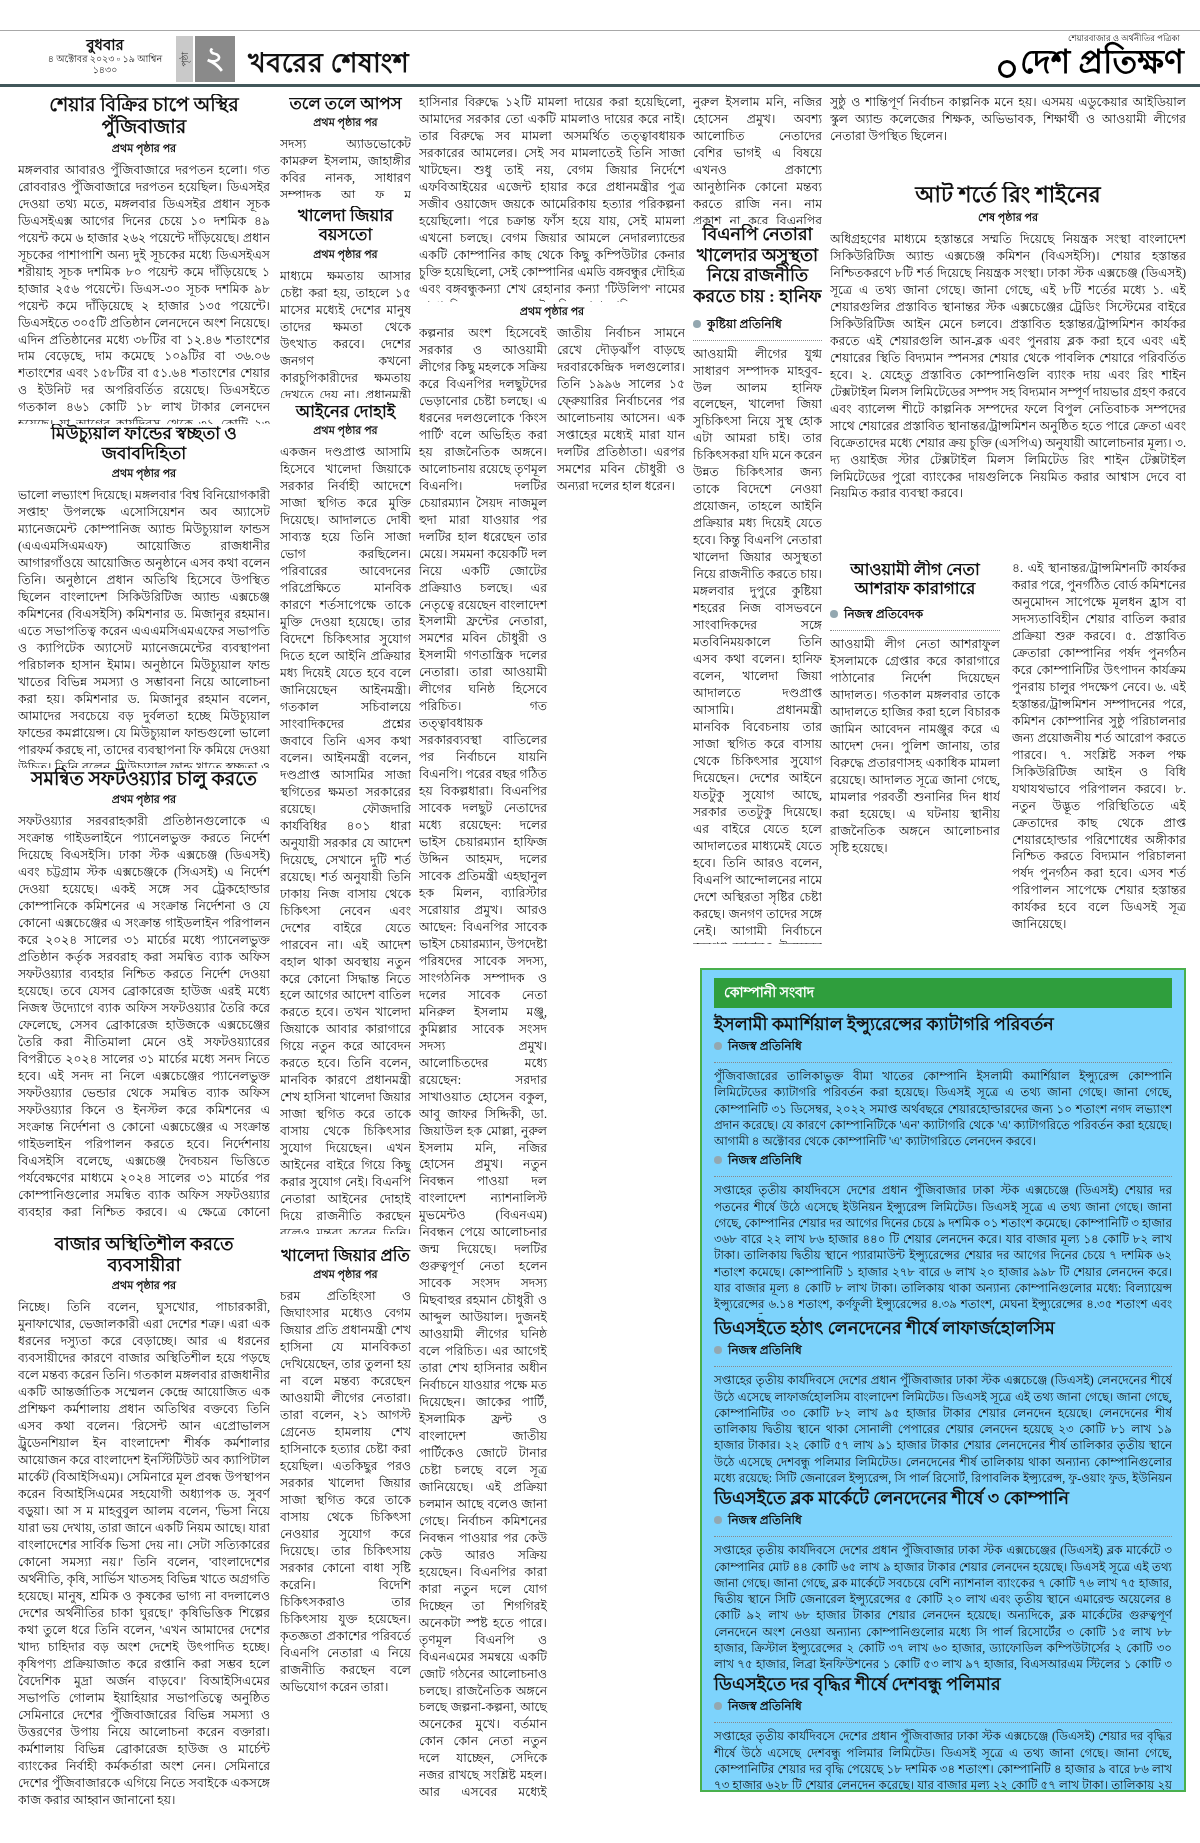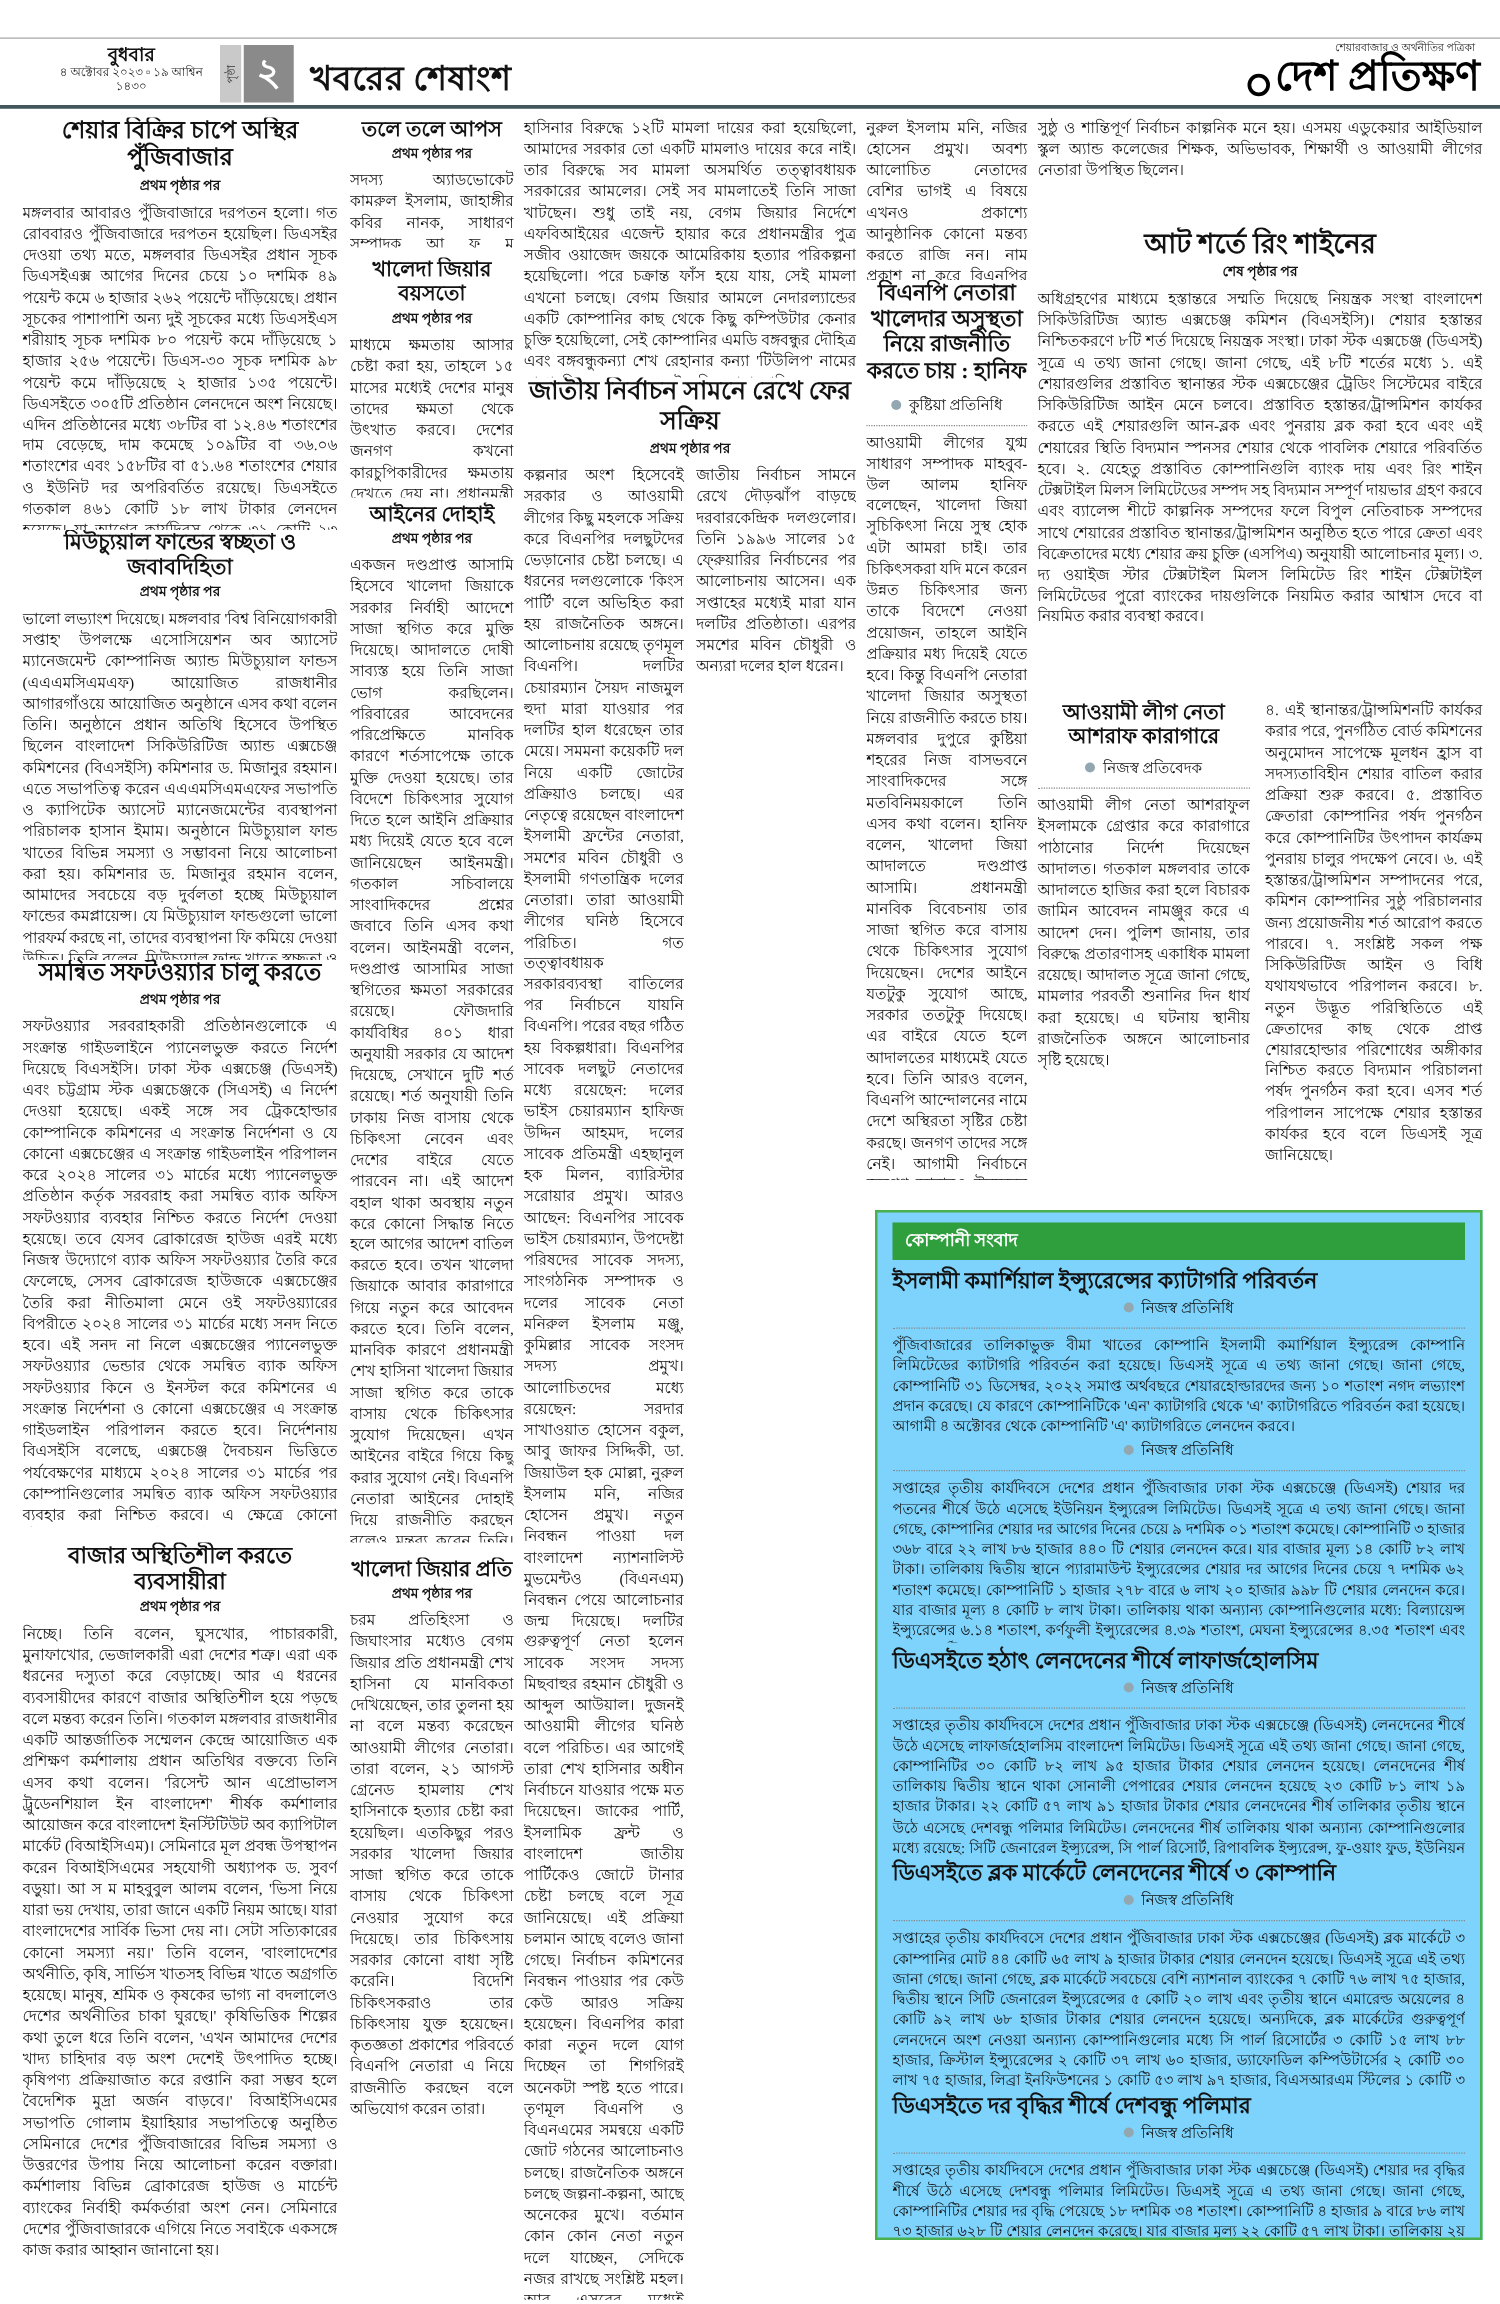--- a/index.html
+++ b/index.html
@@ -24,21 +24,21 @@
   .section-title{position:absolute;left:248px;top:42px;font-size:27px;font-weight:bold;letter-spacing:0.5px;}
   .logo-wrap{position:absolute;right:16px;top:32px;width:260px;text-align:right;}
   .logo-tagline{font-size:8.5px;color:#222;margin-right:4px;}
   .logo-title{font-size:33px;font-weight:bold;line-height:1.0;color:#000;}
   .logo-mark{display:inline-block;width:12px;height:12px;border:3px solid #000;border-radius:50%;margin-right:4px;vertical-align:middle;}
 
   
   .headline{font-weight:bold;text-align:center;line-height:1.18;overflow:hidden;}
   .cont{font-weight:bold;text-align:center;font-size:11px;margin:1px 0 3px 0;}
   .body-text{font-size:12.3px;line-height:1.38;text-align:justify;overflow:hidden;}
-  .byline{font-weight:normal;font-size:12px;padding:2px 0 5px 0;border-bottom:1px dotted #888;margin-bottom:5px;text-align:center;}
+  .byline{font-weight:bold;font-size:12px;padding:2px 0 5px 0;border-bottom:1px dotted #888;margin-bottom:5px;}
   .dot{display:inline-block;width:8px;height:8px;border-radius:50%;background:#93a7b0;margin-right:6px;}
 
   .h-a{font-size:19px;}
   .h-b{font-size:16.5px;}
   .h-big{font-size:18.5px;}
 
   .twocol{column-count:2;column-gap:10px;column-fill:auto;}
 
   
   .company-box{position:absolute;left:700px;top:968px;width:486px;height:824px;
@@ -121,21 +121,20 @@
   <div class="headline h-b">খালেদা জিয়ার প্রতি</div>
   <div class="cont">প্রথম পৃষ্ঠার পর</div>
   <div class="body-text" style="height:520px;">চরম প্রতিহিংসা ও জিঘাংসার মধ্যেও বেগম জিয়ার প্রতি প্রধানমন্ত্রী শেখ হাসিনা যে মানবিকতা দেখিয়েছেন, তার তুলনা হয় না বলে মন্তব্য করেছেন আওয়ামী লীগের নেতারা। তারা বলেন, ২১ আগস্ট গ্রেনেড হামলায় শেখ হাসিনাকে হত্যার চেষ্টা করা হয়েছিল। এতকিছুর পরও সরকার খালেদা জিয়ার সাজা স্থগিত করে তাকে বাসায় থেকে চিকিৎসা নেওয়ার সুযোগ করে দিয়েছে। তার চিকিৎসায় সরকার কোনো বাধা সৃষ্টি করেনি। বিদেশি চিকিৎসকরাও তার চিকিৎসায় যুক্ত হয়েছেন। কৃতজ্ঞতা প্রকাশের পরিবর্তে বিএনপি নেতারা এ নিয়ে রাজনীতি করছেন বলে অভিযোগ করেন তারা।</div>
 </div>
 
 <div class="abs" style="left:419px;top:94px;width:266px;height:208px;overflow:hidden;">
   <div class="body-text" style="height:208px;">হাসিনার বিরুদ্ধে ১২টি মামলা দায়ের করা হয়েছিলো, আমাদের সরকার তো একটি মামলাও দায়ের করে নাই। তার বিরুদ্ধে সব মামলা অসমর্থিত তত্ত্বাবধায়ক সরকারের আমলের। সেই সব মামলাতেই তিনি সাজা খাটছেন। শুধু তাই নয়, বেগম জিয়ার নির্দেশে এফবিআইয়ের এজেন্ট হায়ার করে প্রধানমন্ত্রীর পুত্র সজীব ওয়াজেদ জয়কে আমেরিকায় হত্যার পরিকল্পনা হয়েছিলো। পরে চক্রান্ত ফাঁস হয়ে যায়, সেই মামলা এখনো চলছে। বেগম জিয়ার আমলে নেদারল্যান্ডের একটি কোম্পানির কাছ থেকে কিছু কম্পিউটার কেনার চুক্তি হয়েছিলো, সেই কোম্পানির এমডি বঙ্গবন্ধুর দৌহিত্র এবং বঙ্গবন্ধুকন্যা শেখ রেহানার কন্যা 'টিউলিপ' নামের সাথে মিল, সে জন্য সেই চুক্তি তারা বাতিল করেছে। বঙ্গবন্ধুকে যারা হত্যা করেছে, জিয়াউর রহমানের পথ ধরে বেগম জিয়া তাদেরকে আবার পুনর্বাসিত করেছেন। খালেদা জিয়া এতো প্রতিহিংসা দেখিয়েছেন, এতো কিছুর পরেও তার প্রতি প্রধানমন্ত্রী বঙ্গবন্ধুকন্যা জননেত্রী শেখ হাসিনা যে মহানুভবতা দেখিয়ে যাচ্ছেন, সেটি কি তারা কখনো ভাবেন? প্রশ্ন রাখেন প্রধানমন্ত্রী।</div>
 </div>
 
 <div class="abs" style="left:419px;top:302px;width:266px;height:1538px;overflow:hidden;">
-  <div class="headline" style="font-size:20px;">জাতীয় নির্বাচন সামনে রেখে ফের সক্রিয়</div>
   <div class="cont">প্রথম পৃষ্ঠার পর</div>
   <div class="body-text twocol" style="height:1482px;">কল্পনার অংশ হিসেবেই সরকার ও আওয়ামী লীগের কিছু মহলকে সক্রিয় করে বিএনপির দলছুটদের ভেড়ানোর চেষ্টা চলছে। এ ধরনের দলগুলোকে 'কিংস পার্টি' বলে অভিহিত করা হয় রাজনৈতিক অঙ্গনে। আলোচনায় রয়েছে তৃণমূল বিএনপি। দলটির চেয়ারম্যান সৈয়দ নাজমুল হুদা মারা যাওয়ার পর দলটির হাল ধরেছেন তার মেয়ে। সমমনা কয়েকটি দল নিয়ে একটি জোটের প্রক্রিয়াও চলছে। এর নেতৃত্বে রয়েছেন বাংলাদেশ ইসলামী ফ্রন্টের নেতারা, সমশের মবিন চৌধুরী ও ইসলামী গণতান্ত্রিক দলের নেতারা। তারা আওয়ামী লীগের ঘনিষ্ঠ হিসেবে পরিচিত। গত তত্ত্বাবধায়ক সরকারব্যবস্থা বাতিলের পর নির্বাচনে যায়নি বিএনপি। পরের বছর গঠিত হয় বিকল্পধারা। বিএনপির সাবেক দলছুট নেতাদের মধ্যে রয়েছেন: দলের ভাইস চেয়ারম্যান হাফিজ উদ্দিন আহমদ, দলের সাবেক প্রতিমন্ত্রী এহছানুল হক মিলন, ব্যারিস্টার সরোয়ার প্রমুখ। আরও আছেন: বিএনপির সাবেক ভাইস চেয়ারম্যান, উপদেষ্টা পরিষদের সাবেক সদস্য, সাংগঠনিক সম্পাদক ও দলের সাবেক নেতা মনিরুল ইসলাম মঞ্জু, কুমিল্লার সাবেক সংসদ সদস্য প্রমুখ। আলোচিতদের মধ্যে রয়েছেন: সরদার সাখাওয়াত হোসেন বকুল, আবু জাফর সিদ্দিকী, ডা. জিয়াউল হক মোল্লা, নুরুল ইসলাম মনি, নজির হোসেন প্রমুখ। নতুন নিবন্ধন পাওয়া দল বাংলাদেশ ন্যাশনালিস্ট মুভমেন্টও (বিএনএম) নিবন্ধন পেয়ে আলোচনার জন্ম দিয়েছে। দলটির গুরুত্বপূর্ণ নেতা হলেন সাবেক সংসদ সদস্য মিছবাহুর রহমান চৌধুরী ও আব্দুল আউয়াল। দুজনই আওয়ামী লীগের ঘনিষ্ঠ বলে পরিচিত। এর আগেই তারা শেখ হাসিনার অধীন নির্বাচনে যাওয়ার পক্ষে মত দিয়েছেন। জাকের পার্টি, ইসলামিক ফ্রন্ট ও বাংলাদেশ জাতীয় পার্টিকেও জোটে টানার চেষ্টা চলছে বলে সূত্র জানিয়েছে। এই প্রক্রিয়া চলমান আছে বলেও জানা গেছে। নির্বাচন কমিশনের নিবন্ধন পাওয়ার পর কেউ কেউ আরও সক্রিয় হয়েছেন। বিএনপির কারা কারা নতুন দলে যোগ দিচ্ছেন তা শিগগিরই অনেকটা স্পষ্ট হতে পারে। তৃণমূল বিএনপি ও বিএনএমের সমন্বয়ে একটি জোট গঠনের আলোচনাও চলছে। রাজনৈতিক অঙ্গনে চলছে জল্পনা-কল্পনা, আছে অনেকের মুখে। বর্তমান কোন কোন নেতা নতুন দলে যাচ্ছেন, সেদিকে নজর রাখছে সংশ্লিষ্ট মহল। আর এসবের মধ্যেই জাতীয় নির্বাচন সামনে রেখে দৌড়ঝাঁপ বাড়ছে দরবারকেন্দ্রিক দলগুলোর। তিনি ১৯৯৬ সালের ১৫ ফে্রুয়ারির নির্বাচনের পর আলোচনায় আসেন। এক সপ্তাহের মধ্যেই মারা যান দলটির প্রতিষ্ঠাতা। এরপর সমশের মবিন চৌধুরী ও অন্যরা দলের হাল ধরেন।</div>
 </div>
 
 <div class="abs" style="left:693px;top:94px;width:129px;height:130px;overflow:hidden;">
   <div class="body-text" style="height:130px;">নুরুল ইসলাম মনি, নজির হোসেন প্রমুখ। অবশ্য আলোচিত নেতাদের বেশির ভাগই এ বিষয়ে এখনও প্রকাশ্যে আনুষ্ঠানিক কোনো মন্তব্য করতে রাজি নন। নাম প্রকাশ না করে বিএনপির পদধারী এক নেতা জানান, এমন আলোচনার সুযোগ করে দিয়েছে দলই। এদের অনেকেই বিএনপি ছাড়বেন না; কিন্তু আলোচনায় নাম আসায় বিব্রত তারা।</div>
 </div>
 
 <div class="abs" style="left:693px;top:224px;width:129px;height:740px;overflow:hidden;">
   <div class="headline h-big" style="font-size:17.5px;">বিএনপি নেতারা খালেদার অসুস্থতা নিয়ে রাজনীতি করতে চায় : হানিফ</div>

